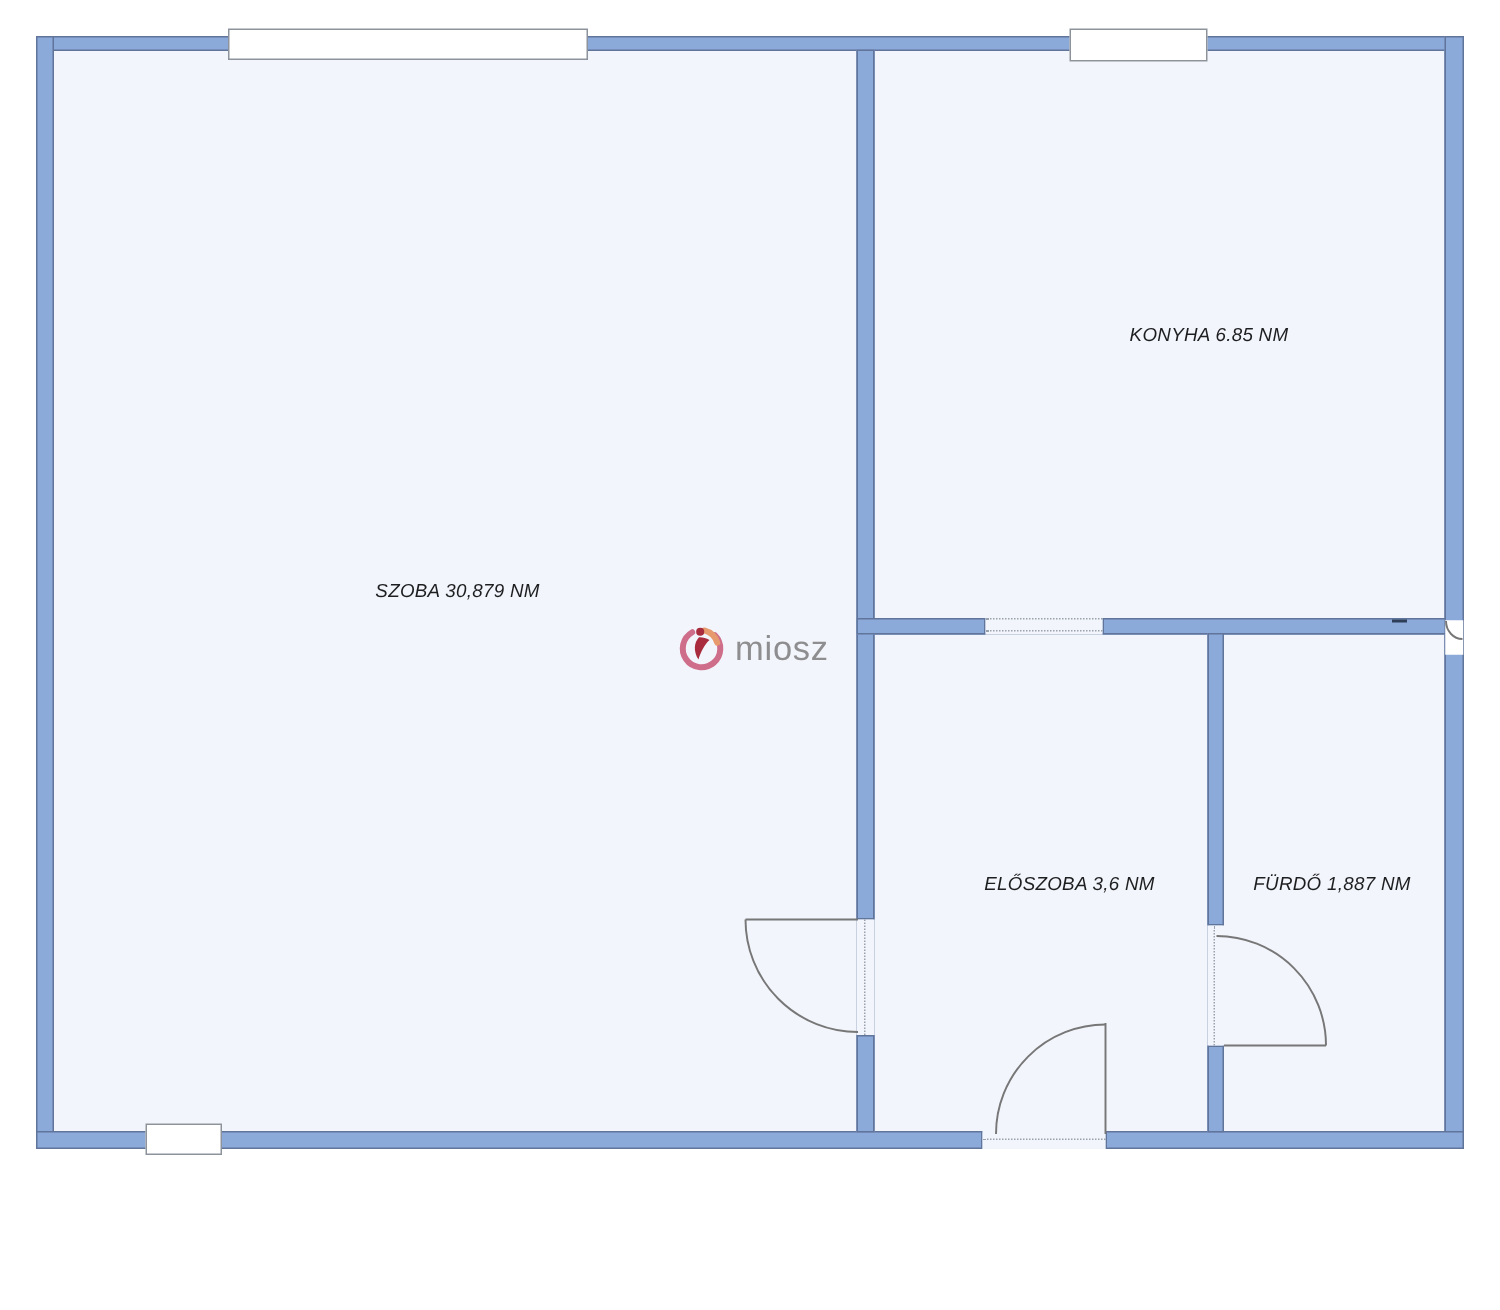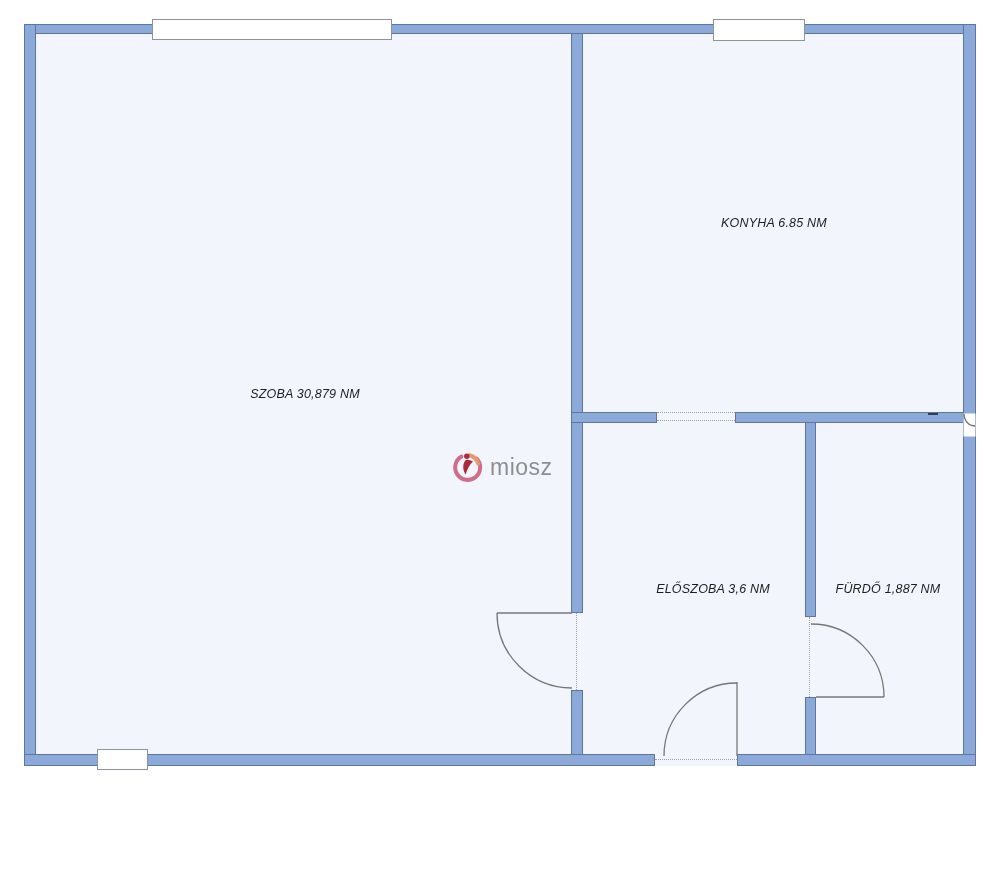--- a/index.html
+++ b/index.html
@@ -38,21 +38,21 @@
   .overlay{
     position:absolute;left:0;top:0;z-index:6;pointer-events:none;
   }
   .door-line{stroke:var(--door-line,#777);stroke-width:1.3;fill:none;}
   .room-label{
     position:absolute;transform:translateX(-50%);
     font-style:italic;font-size:12.5px;letter-spacing:.2px;
     color:var(--label-color,#1d1e20);white-space:nowrap;z-index:7;
   }
   .logo{
-    position:absolute;left:450px;top:416px;display:flex;align-items:center;gap:7px;z-index:8;margin-top:35px;
+    position:absolute;left:450px;top:416px;display:flex;align-items:center;gap:7px;z-index:8;
   }
   .logo-text{
     font-size:23px;font-weight:500;letter-spacing:.5px;line-height:33px;
     color:var(--logo-text-color,#8e8e90);
   }
 </style>
 </head>
 <body>
 
 <div class="plan">
@@ -104,21 +104,21 @@
       <path class="door-line" d="M811 624 A73 73 0 0 1 884 697"></path>
     </g>
     <g>
       <rect x="963.5" y="413.5" width="12" height="23" fill="#ffffff"></rect>
       <path class="door-line" d="M964 414 A11 12 0 0 0 975 426"></path>
     </g>
     <line x1="928" y1="414" x2="938" y2="414" stroke="#2f3e57" stroke-width="2"></line>
   </svg>
 
   <span class="room-label" style="left:305px;top:387px">SZOBA 30,879 NM</span>
-  <span class="room-label" style="left:774px;top:216px">KONYHA 6.85 NM</span>
+  <span class="room-label" style="left:806px;top:216px">KONYHA 6.85 NM</span>
   <span class="room-label" style="left:713px;top:582px">ELŐSZOBA 3,6 NM</span>
   <span class="room-label" style="left:888px;top:582px">FÜRDŐ 1,887 NM</span>
 
   <div class="logo">
     <svg width="33" height="33" viewBox="0 0 33 33">
       <path d="M11.5 5.5 A12.5 12.5 0 1 0 26.5 7.5" fill="none" stroke="var(--logo-pink,#cf6e8b)" stroke-width="4" stroke-linecap="round"></path>
       <path d="M19.5 4.3 A12.5 12.5 0 0 1 28.2 12.5" fill="none" stroke="var(--logo-orange,#e79a6d)" stroke-width="4" stroke-linecap="round"></path>
       <circle cx="16.8" cy="5.2" r="2.7" fill="var(--logo-red,#a92c3e)"></circle>
       <path d="M16 8.8 C12.6 12.4 12.2 18.2 15.6 23.6 C17.2 18.6 19.6 13.6 23 10.6 C20.6 9.2 18 8.6 16 8.8 Z" fill="var(--logo-red,#a92c3e)"></path>
     </svg>

